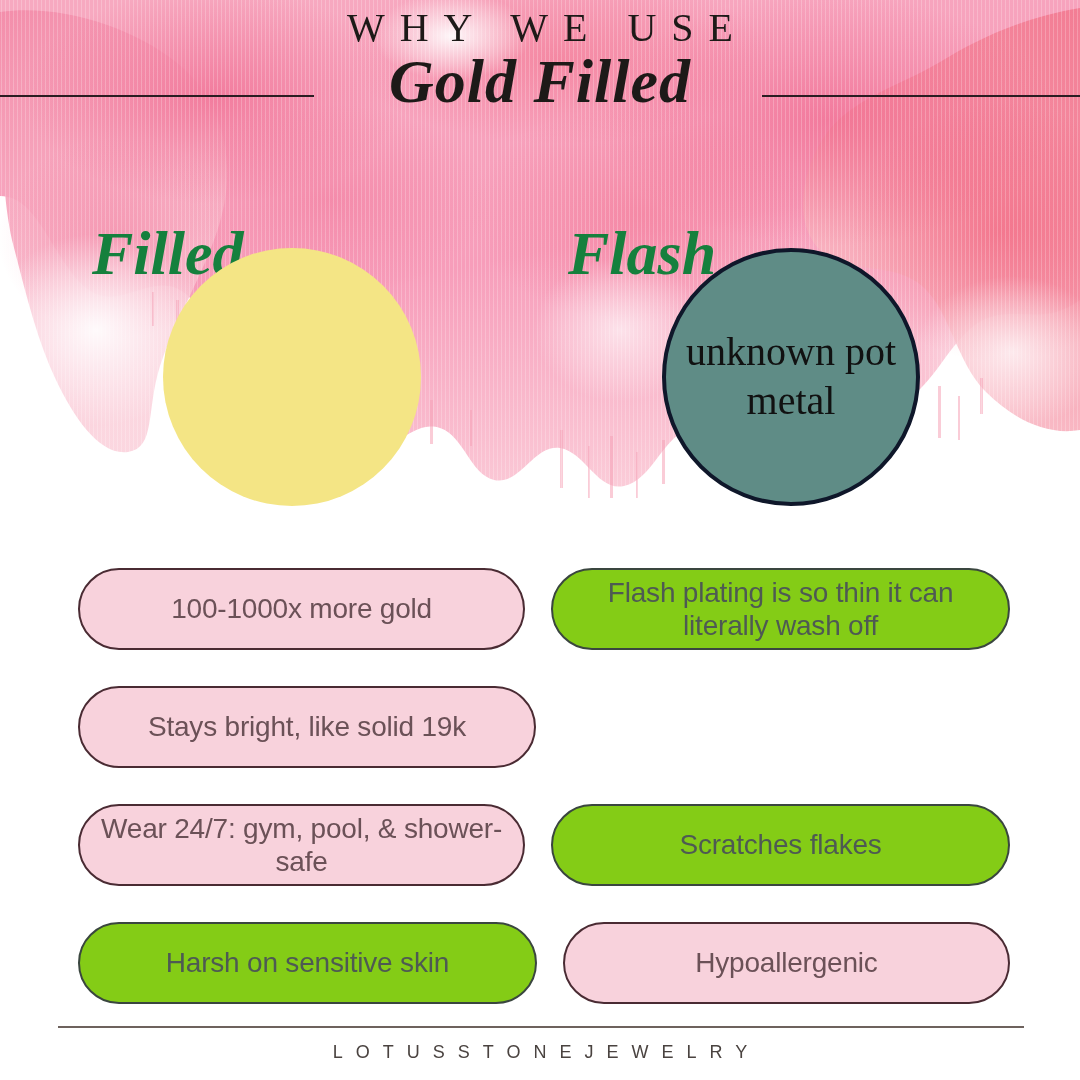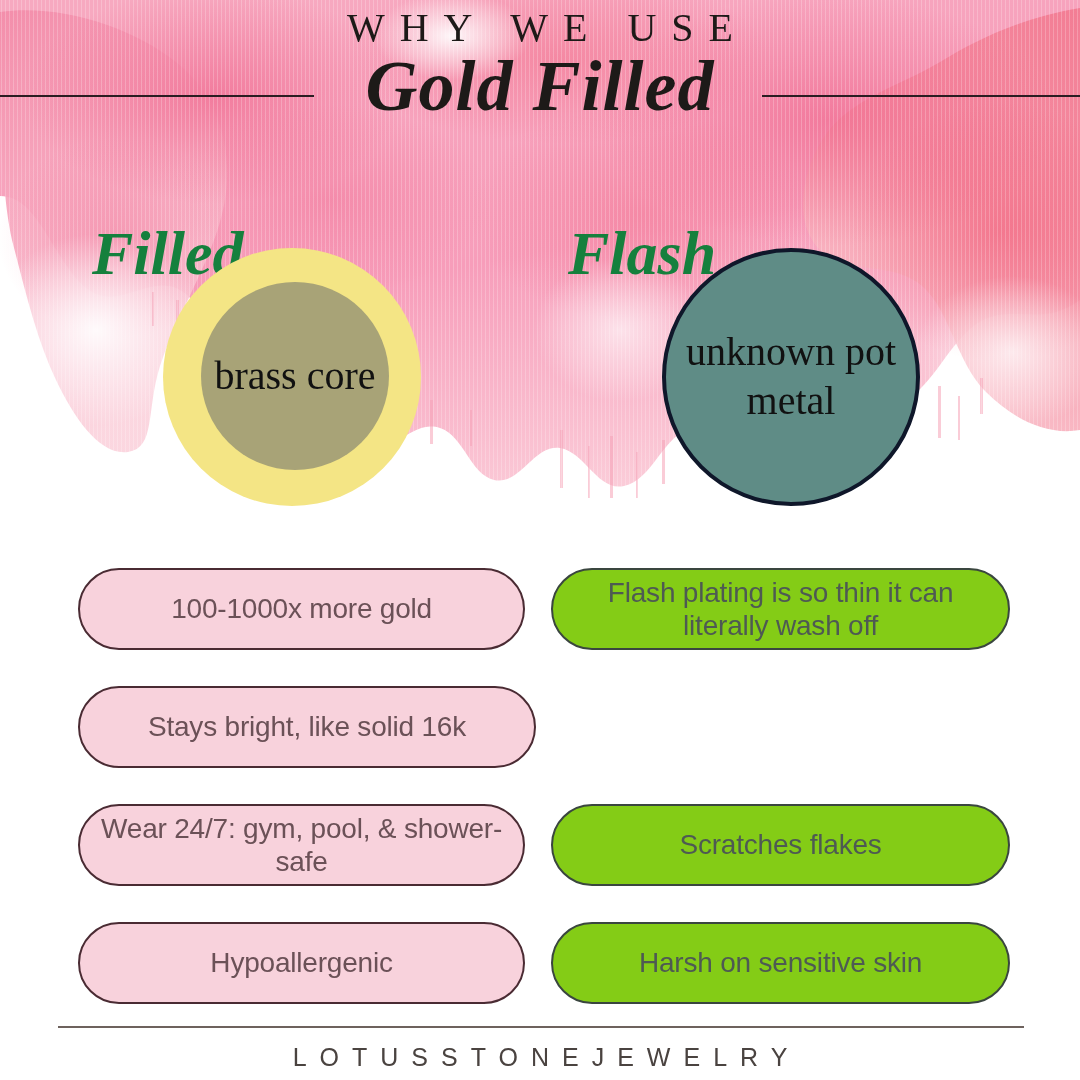--- a/index.html
+++ b/index.html
@@ -59,21 +59,21 @@
     line-height: 1;
   }
   .headline {
     position: absolute;
     left: 0; right: 0;
     top: 48px;
     text-align: center;
     font-family: "Liberation Serif", serif;
     font-style: italic;
     font-weight: 700;
-    font-size: 72px;
+    font-size: 62px;
     letter-spacing: 1px;
     color: #1d1a18;
     line-height: 1.08;
   }
   .rule-left, .rule-right {
     position: absolute;
     top: 95px;
     height: 2px;
     background: #2b1d22;
   }
@@ -177,21 +177,21 @@
     width: 966px;
     height: 2px;
     background: #6d625d;
   }
   .footer-brand {
     position: absolute;
     left: 0; right: 0;
     top: 1042px;
     text-align: center;
     font-family: "Liberation Sans", sans-serif;
-    font-size: 25px;
+    font-size: 18px;
     letter-spacing: 13px;
     text-indent: 13px;
     color: #4a4340;
     line-height: 1.2;
   }
 </style>
 </head>
 <body>
 
 <div id="canvas">
@@ -301,48 +301,45 @@
     <div class="striation"></div>
   </div>
 
   <div class="rule-left"></div>
   <div class="rule-right"></div>
   <div class="eyebrow">WHY WE USE</div>
   <div class="headline">Gold Filled</div>
 
   <div class="diagram-label label-filled">Filled</div>
   <div class="circle ring-filled"></div>
-  <div class="circle core-filled">
-    <span class="circle-text">brass core</span>
-  </div>
 
   <div class="diagram-label label-plated">Flash</div>
   <div class="circle circle-plated">
     <span class="circle-text plated-text">unknown pot metal</span>
   </div>
 
   <div class="pill-grid">
 
     <div class="pill-row">
       <div class="pill left">100-1000x more gold</div>
       <div class="pill right">Flash plating is so thin it can literally wash off</div>
     </div>
 
     <div class="pill-row">
-      <div class="pill left">Stays bright, like solid 16k</div>
+      <div class="pill left">Stays bright, like solid 19k</div>
     </div>
 
     <div class="pill-row">
       <div class="pill left">Wear 24/7: gym, pool, &amp; shower-safe</div>
       <div class="pill right">Scratches flakes</div>
     </div>
 
     <div class="pill-row">
+      <div class="pill right">Harsh on sensitive skin</div>
       <div class="pill left">Hypoallergenic</div>
-      <div class="pill right">Harsh on sensitive skin</div>
     </div>
 
   </div>
 
   <div class="footer-rule"></div>
   <div class="footer-brand">LOTUSSTONEJEWELRY</div>
 
 </div>
 
 </body></html>

